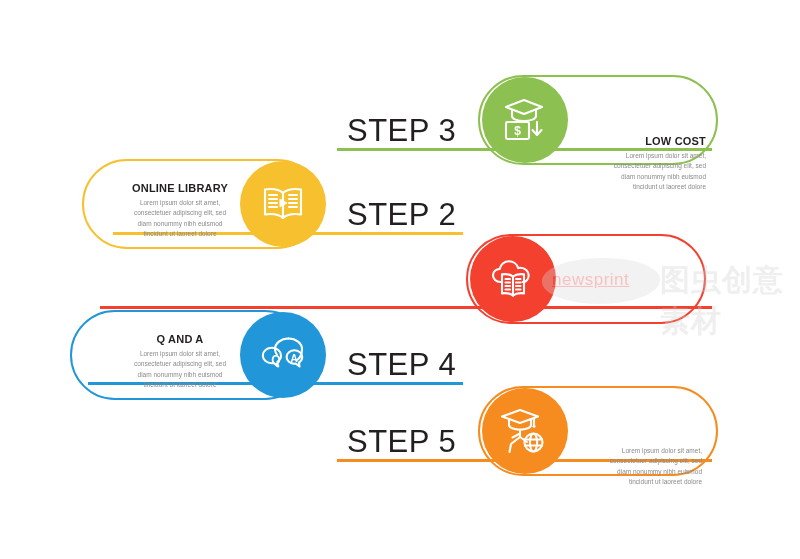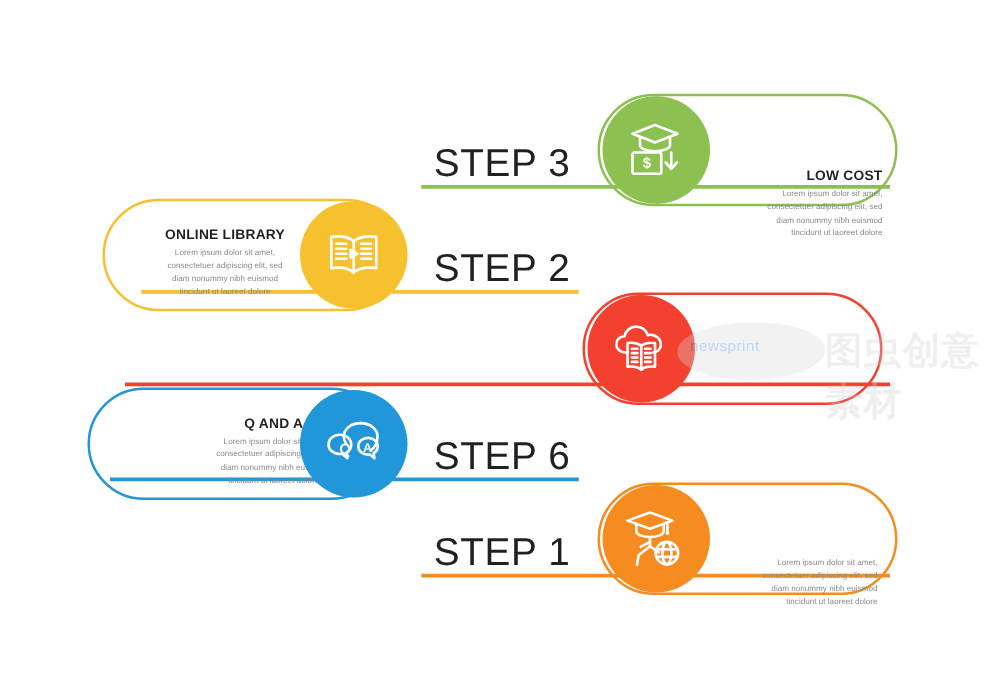--- a/index.html
+++ b/index.html
@@ -106,23 +106,24 @@
     width: 118px;
     height: 46px;
     border-radius: 50% 46% 52% 48%;
     background: #d9d9d9;
   }
   #watermark .wm-text-en {
     position: absolute;
     left: 16px;
     top: 22px;
     font-family: "Liberation Sans", sans-serif;
-    font-size: 12px;
-    color: #3b82f6;
+    font-size: 17px;
+    color: #ef4444;
     letter-spacing: 0.5px;
+    text-decoration: underline;
   }
   #watermark .wm-text-cn {
     position: absolute;
     left: 124px;
     top: 12px;
     font-family: "Liberation Sans", sans-serif;
     font-size: 30px;
     font-weight: bold;
     color: #cfcfcf;
     letter-spacing: 1px;
@@ -140,22 +141,22 @@
   <div class="connector" style="left: 337px; top: 459px; width: 375px; background: rgb(246, 139, 31);"></div>
 
   <div class="pill" style="left: 478px; top: 75px; width: 240px; height: 90px; border-radius: 45px; border-color: rgb(140, 192, 81);"></div>
   <div class="pill" style="left: 82px; top: 159px; width: 240px; height: 90px; border-radius: 45px; border-color: rgb(247, 192, 46);"></div>
   <div class="pill" style="left: 466px; top: 234px; width: 240px; height: 90px; border-radius: 45px; border-color: rgb(244, 64, 47);"></div>
   <div class="pill" style="left: 70px; top: 310px; width: 240px; height: 90px; border-radius: 45px; border-color: rgb(33, 150, 216);"></div>
   <div class="pill" style="left: 478px; top: 386px; width: 240px; height: 90px; border-radius: 45px; border-color: rgb(246, 139, 31);"></div>
 
   <div class="step-label" style="left:347px; top:113px;">STEP 3</div>
   <div class="step-label" style="left:347px; top:197px;">STEP 2</div>
-  <div class="step-label" style="left:347px; top:347px;">STEP 6</div>
-  <div class="step-label" style="left:347px; top:424px;">STEP 1</div>
+  <div class="step-label" style="left:347px; top:347px;">STEP 4</div>
+  <div class="step-label" style="left:347px; top:424px;">STEP 5</div>
 
   <div class="icon-circle" style="left: 482px; top: 77px; background: rgb(140, 192, 81);">
     <span>
       <svg width="50" height="50" viewBox="0 0 50 50" fill="none" stroke="#ffffff" stroke-width="2.1" stroke-linecap="round" stroke-linejoin="round">
         <path d="M24 5 L42 12 L24 19 L6 12 Z"></path>
         <path d="M12 15 v6 c0 3 5.5 5 12 5 s12 -2 12 -5 v-6"></path>
         <rect x="6" y="27" width="23" height="17" rx="1.4"></rect>
         <text x="17.5" y="39.5" font-family="Liberation Sans, sans-serif" font-size="12" font-weight="bold" fill="#ffffff" stroke="none" text-anchor="middle">$</text>
         <path d="M37 27 v12"></path>
         <path d="M32.5 35 L37 40 L41.5 35"></path>
@@ -218,21 +219,21 @@
                  C1.3 21.8 5.4 25.2 10.4 25.2 C11 25.2 11.6 25.15 12.2 25.05
                  L16.5 28.5 L15.9 23.8 C18.1 22.4 19.5 20.1 19.5 17.5 Z" transform="translate(3.5, 8)"></path>
         <path d="M48.7 20.5 C48.7 16.8 45.2 13.8 40.9 13.8 C36.6 13.8 33.1 16.8 33.1 20.5
                  C33.1 24.2 36.6 27.2 40.9 27.2 C41.4 27.2 41.9 27.16 42.4 27.08
                  L46 30 L45.5 26 C47.4 24.8 48.7 22.8 48.7 20.5 Z" transform="translate(-4.5, 6.5)"></path>
         <text x="18" y="33.5" font-family="Liberation Sans, sans-serif" font-size="12" font-weight="bold" fill="#ffffff" stroke="none" text-anchor="middle">Q</text>
         <text x="36" y="31.5" font-family="Liberation Sans, sans-serif" font-size="10" font-weight="bold" fill="#ffffff" stroke="none" text-anchor="middle">A</text>
       </svg>
     </span>
   </div>
-  <div class="pill-text align-left" style="left:116px; top:333px;margin-left:39px;">
+  <div class="pill-text align-left" style="left:116px; top:333px;">
     <p class="pill-title">Q AND A</p>
     <p class="pill-body">
       <span>Lorem ipsum dolor sit amet,</span><br>
       <span>consectetuer adipiscing elit, sed</span><br>
       <span>diam nonummy nibh euismod</span><br>
       <span>tincidunt ut laoreet dolore</span>
     </p>
   </div>
 
   <div class="icon-circle" style="left: 482px; top: 388px; background: rgb(246, 139, 31);">

